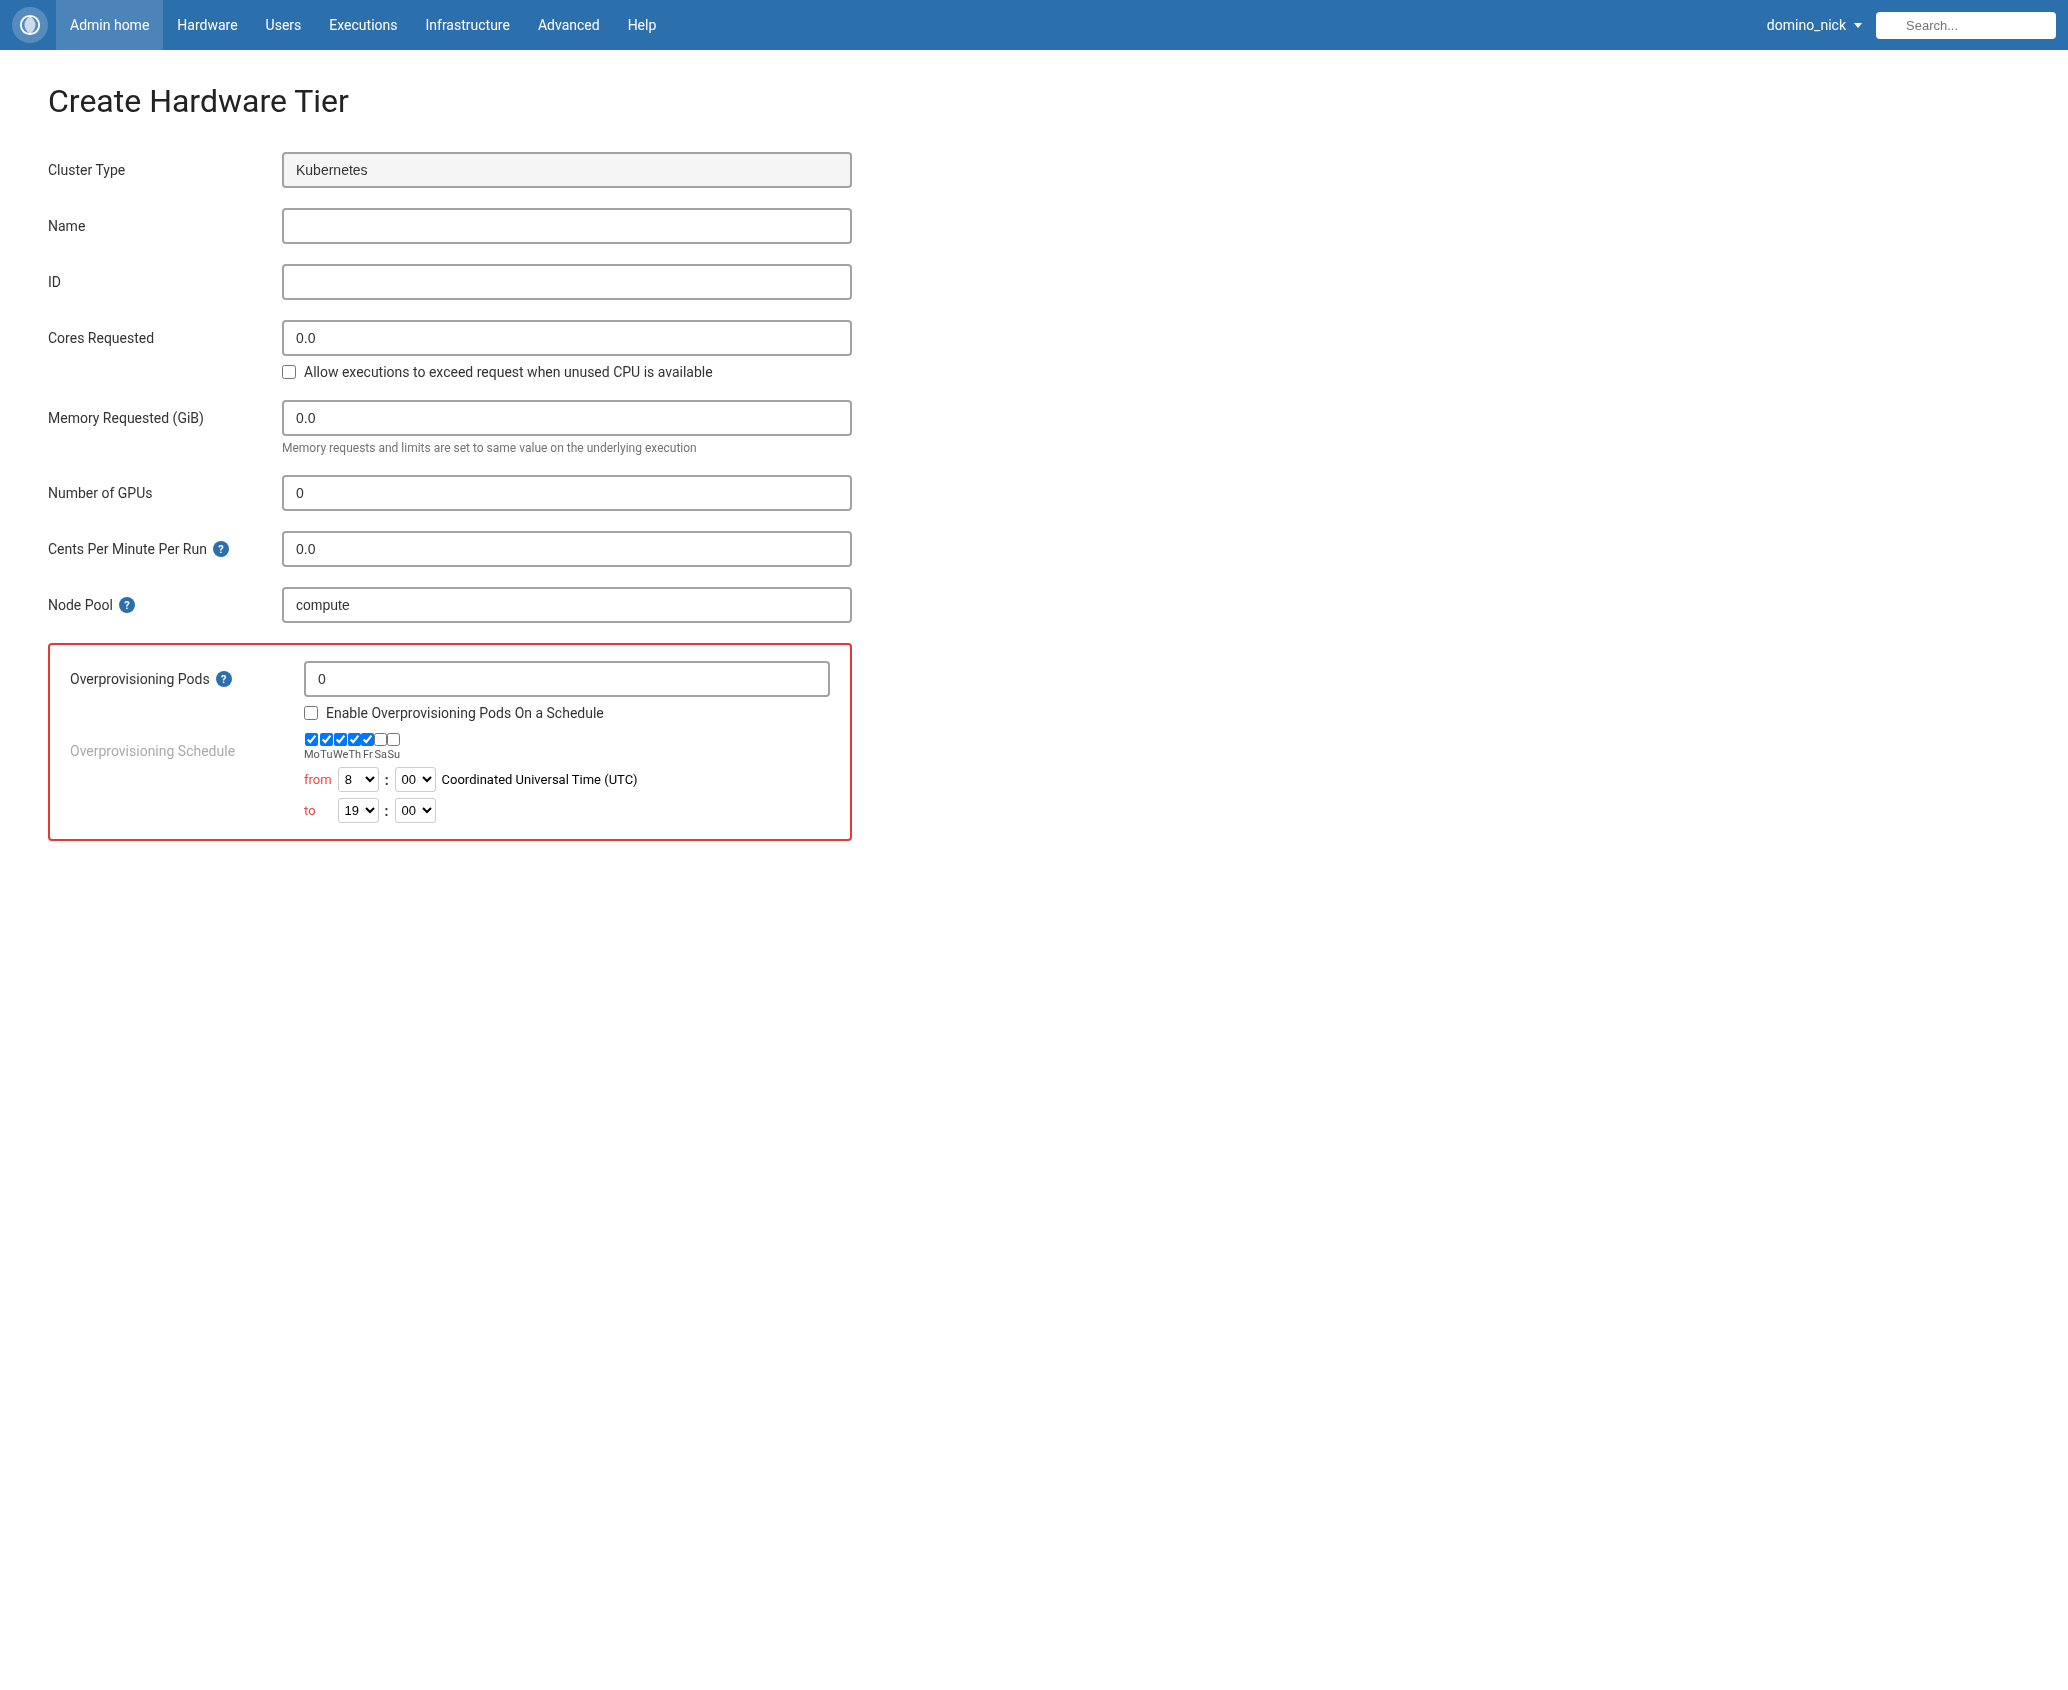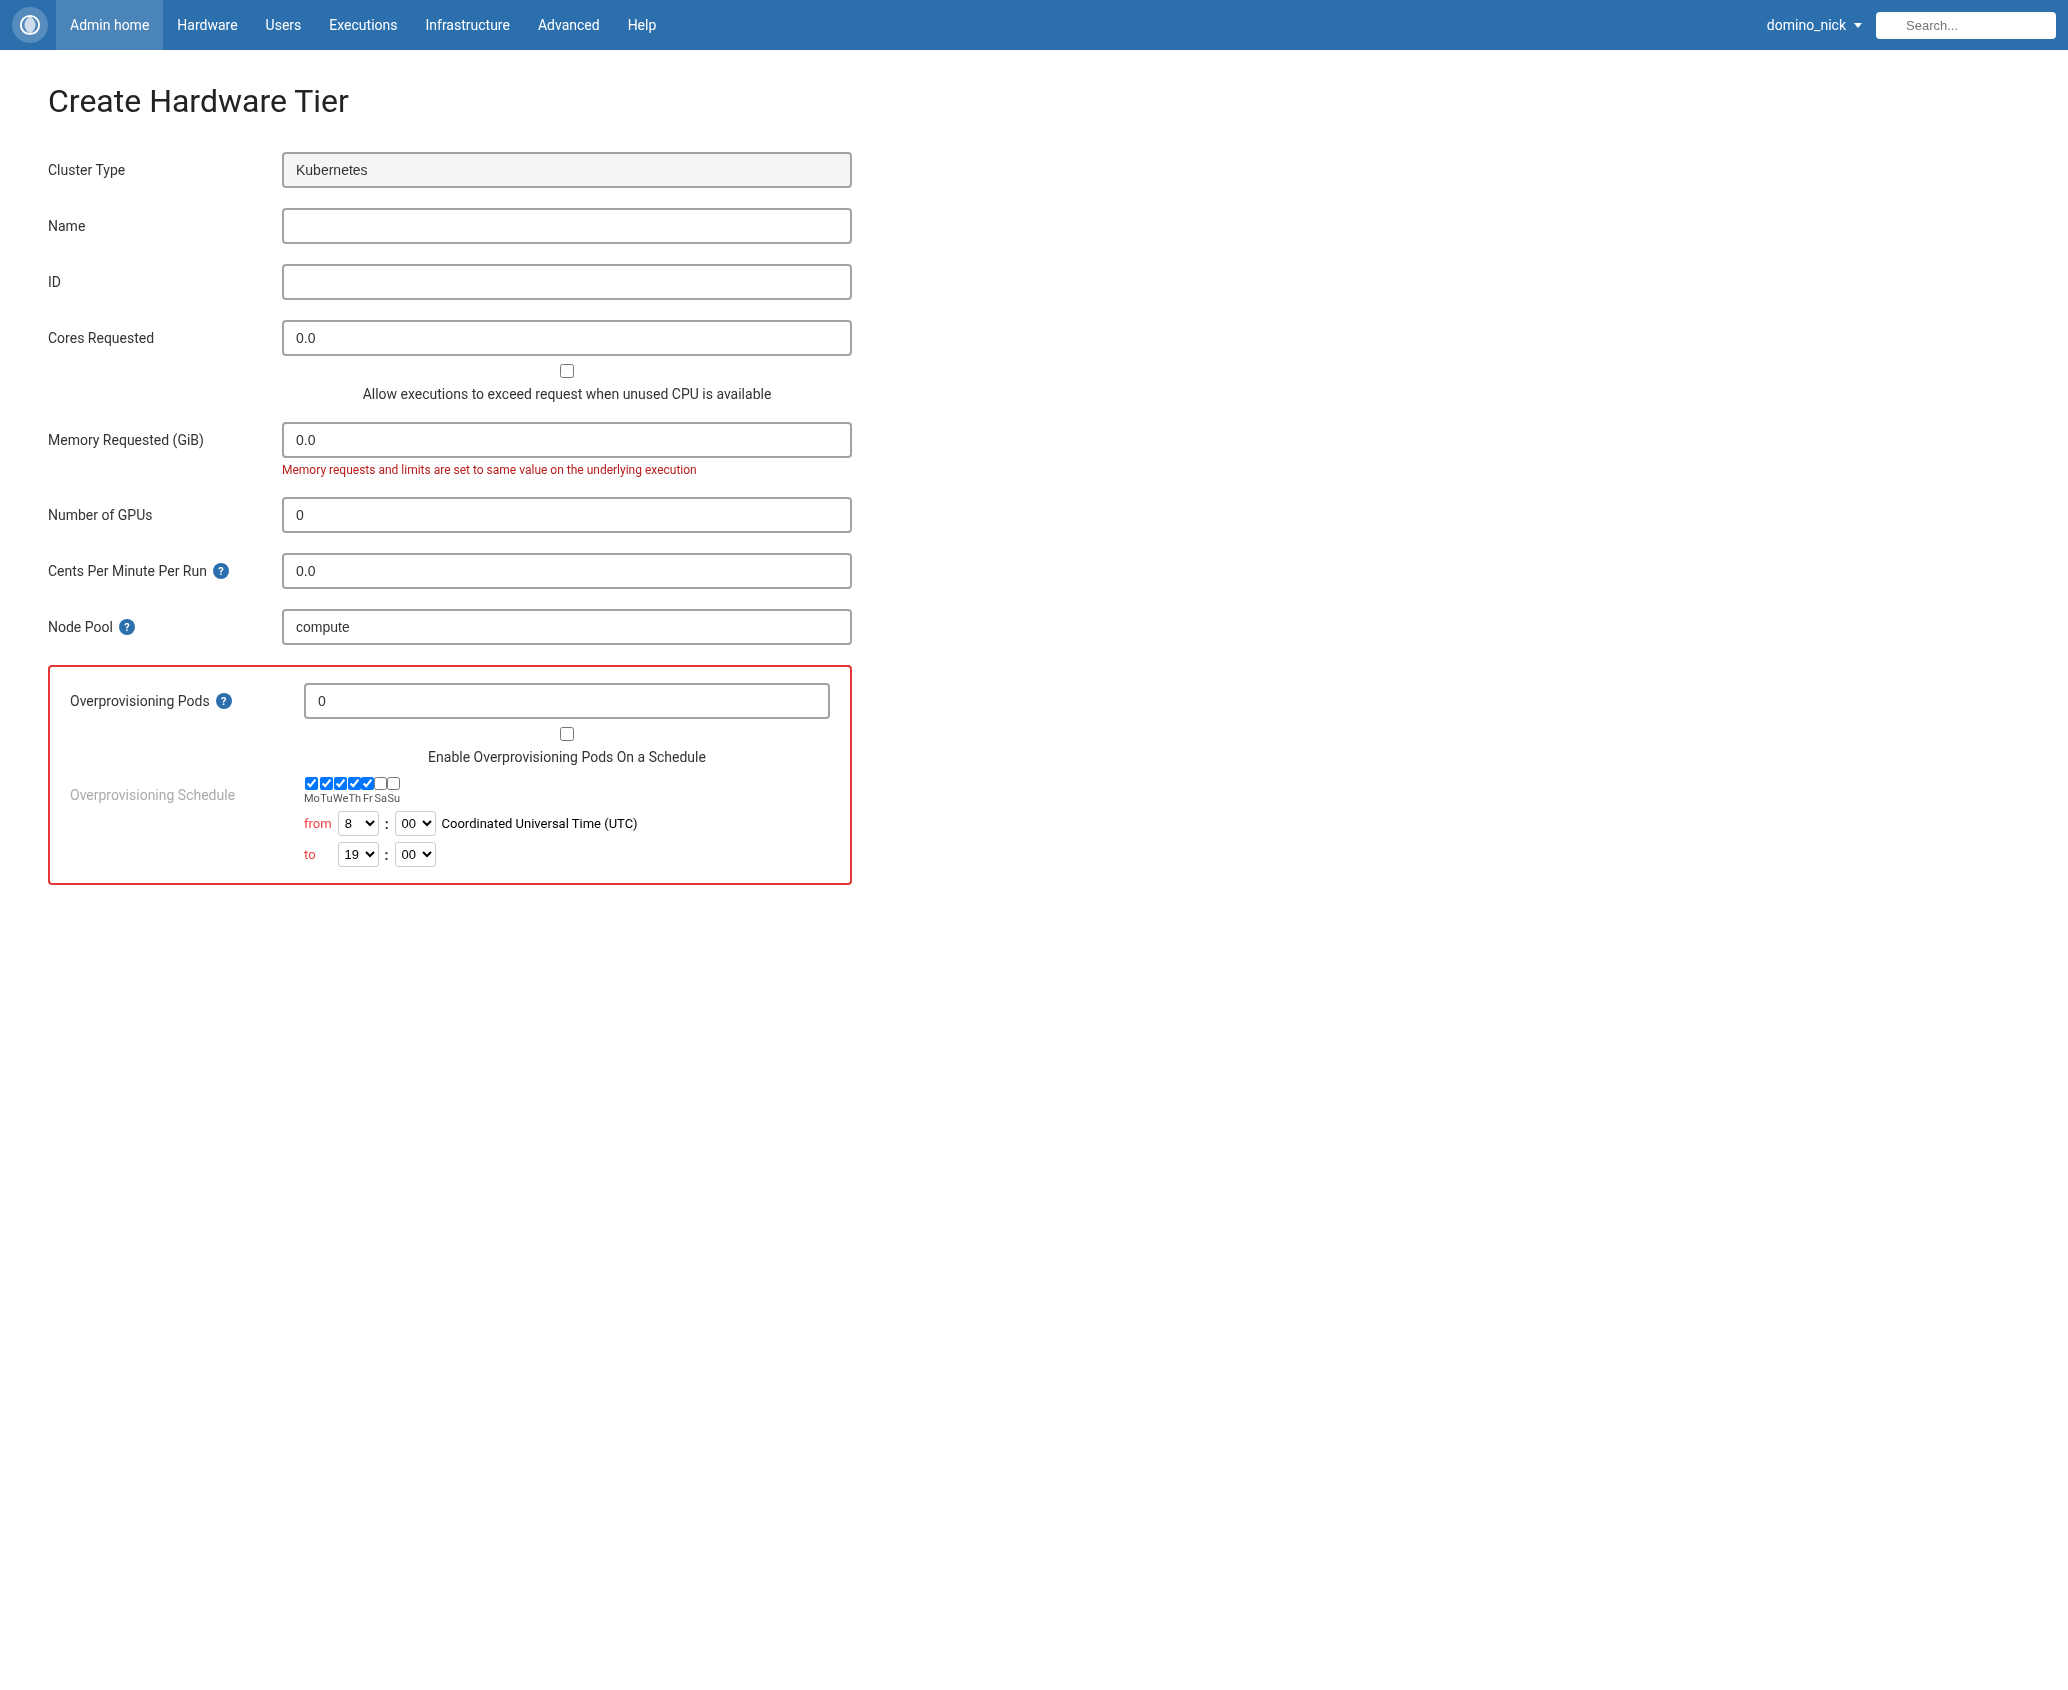--- a/index.html
+++ b/index.html
@@ -100,29 +100,28 @@
       border-radius: 4px;
       padding: 8px 12px;
       font-size: 14px;
       color: #333;
       background: #fff;
       outline: none;
     }
     .form-input.gray-bg { background: #f5f5f5; }
     .form-hint {
       font-size: 12px;
-      color: #b91c1c;
+      color: #737373;
       margin-top: 5px;
     }
     .checkbox-row {
       display: flex;
       align-items: center;
       gap: 8px;
       margin-top: 8px;
-      flex-direction: column;
     }
     .checkbox-row input[type=checkbox] {
       width: 14px; height: 14px;
       cursor: pointer;
     }
     .checkbox-row label {
       font-size: 14px;
       color: #333;
       cursor: pointer;
     }

